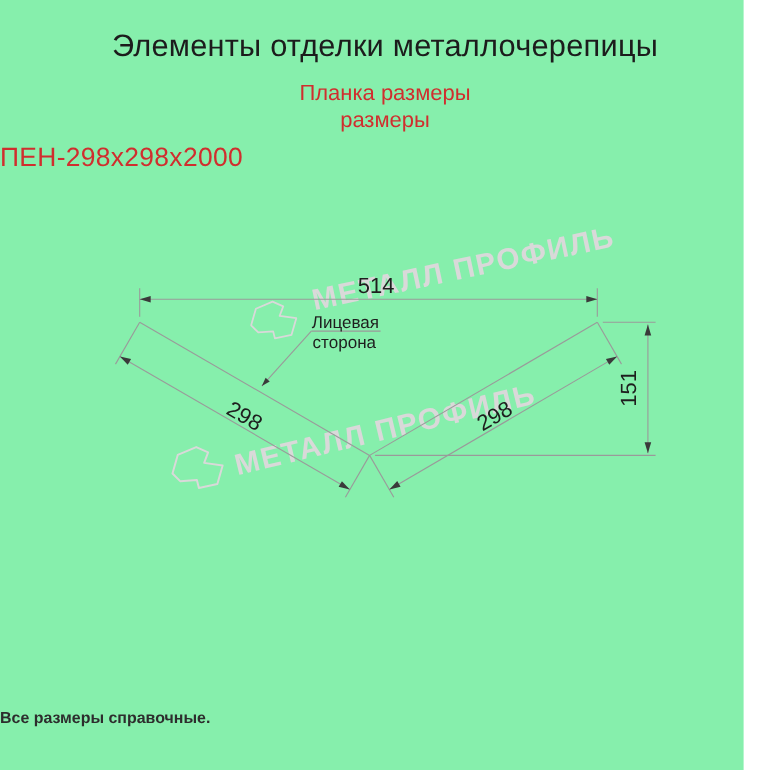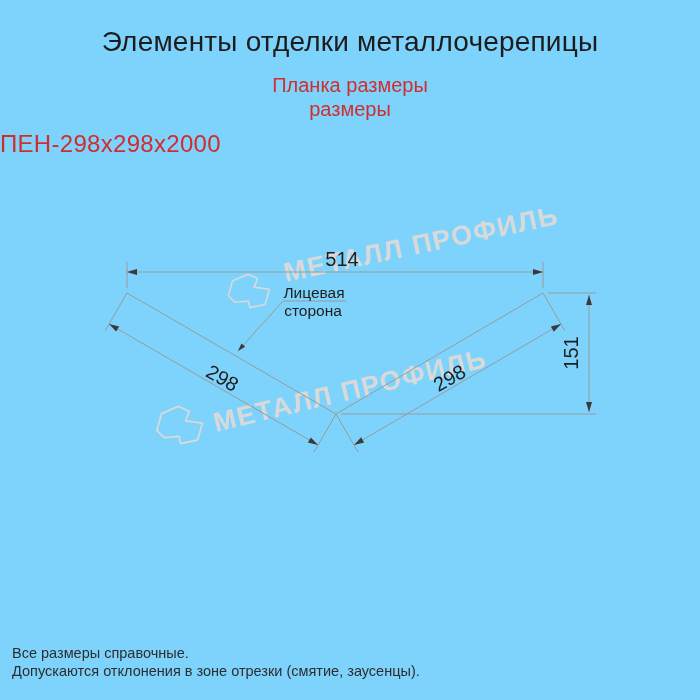--- a/index.html
+++ b/index.html
@@ -1,35 +1,35 @@
 <!DOCTYPE html>
 <html><head>
 <meta charset="utf-8">
 <style>
   html,body{margin:0;padding:0;background:#fff;}
   .stage{
-    position:relative;width:700px;height:700px;background:#7dd3fc;
-    font-family:"Liberation Sans", sans-serif;overflow:hidden;
+    position:relative;width:639px;height:700px;background:#86efac;
+    font-family:"Liberation Sans", sans-serif;overflow:hidden;padding-left:37px;
   }
   .page-title{
     position:absolute;top:26px;left:0;width:700px;text-align:center;
     font-size:28px;color:#1c1c1c;letter-spacing:.2px;
   }
   .subtitle{
     position:absolute;left:0;width:700px;text-align:center;
     font-size:20px;color:#d02e2e;
   }
   .subtitle.l1{top:74px;}
   .subtitle.l2{top:98px;}
   .product-code{
     position:absolute;top:130px;left:0;width:700px;text-align:left;
     font-size:24px;color:#d02e2e;letter-spacing:.3px;
   }
   .footer-note{
-    position:absolute;left:12px;font-size:14.5px;color:#2d2d2d;
+    position:absolute;left:0;font-size:14.5px;color:#2d2d2d;font-weight:bold;
   }
   .footer-note.n1{top:645px;}
   .footer-note.n2{top:663px;}
   svg.diagram{position:absolute;left:0;top:0;}
   .dim-line,.ext-line,.panel-line,.leader-line{
     stroke:#9a9a9a;stroke-width:1;fill:none;
   }
   .dim-text{
     font-family:"Liberation Sans", sans-serif;font-size:20px;fill:#1e1e1e;
   }
@@ -108,15 +108,14 @@
 
     <g>
       <line class="leader-line" x1="283" y1="301" x2="238" y2="351" marker-end="url(#arrLeader)"></line>
       <line class="leader-line" x1="283" y1="301" x2="346" y2="301"></line>
       <text class="face-text" x="314" y="298" text-anchor="middle">Лицевая</text>
       <text class="face-text" x="313" y="316" text-anchor="middle">сторона</text>
     </g>
   </svg>
 
   <div class="footer-note n1">Все размеры справочные.</div>
-  <div class="footer-note n2">Допускаются отклонения в зоне отрезки (смятие, заусенцы).</div>
 
 </div>
 
 </body></html>

